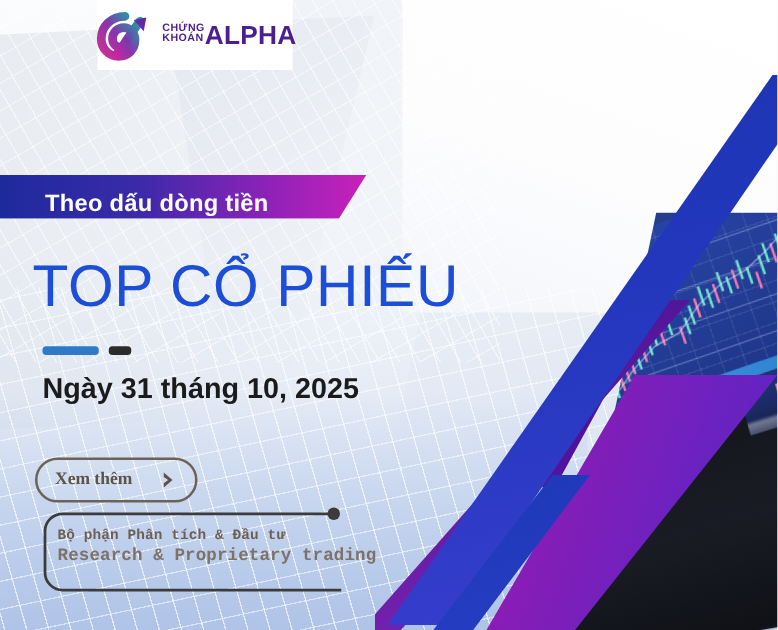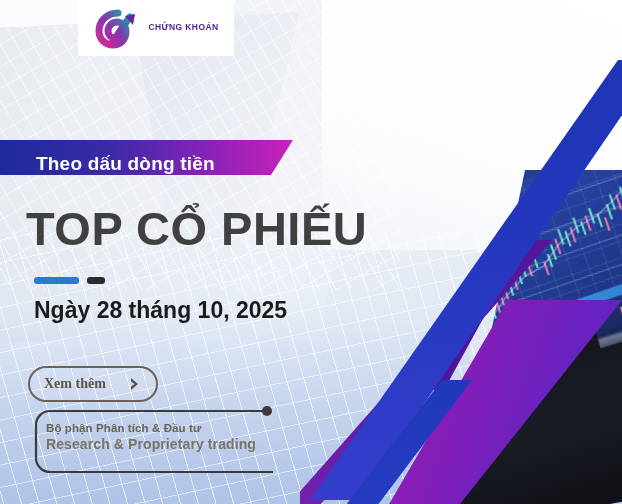--- a/index.html
+++ b/index.html
@@ -88,22 +88,22 @@
   }
   .ribbon-text{
     color:#ffffff;font-size:19px;font-weight:bold;
     margin-left:36px;letter-spacing:.2px;
     white-space:nowrap;
   }
 
   
   .headline{
     position:absolute;left:26px;top:205px;
-    color:#404040;
-    font-size:47px;font-weight:bold;
+    color:#1d4ed8;
+    font-size:47px;font-weight:normal;
     letter-spacing:.5px;
     line-height:1;
     white-space:nowrap;
   }
   .divider{
     position:absolute;left:34px;top:277px;
     display:flex;align-items:center;gap:8px;
   }
   .dash-blue{width:45px;height:7px;background:#2e7ac9;border-radius:3px;}
   .dash-dark{width:18px;height:7px;background:#2b2b2b;border-radius:3px;}
@@ -136,21 +136,21 @@
   }
 
   
   .bracket{
     position:absolute;left:28px;top:408px;
     width:245px;height:68px;
   }
   .bracket svg{display:block;overflow:visible;}
   .credit{
     position:absolute;left:46px;top:422px;
-    font-family:Liberation Sans, sans-serif;
+    font-family:Liberation Mono, monospace;
   }
   .credit-vi{
     font-size:11.5px;font-weight:bold;color:#6b6055;
     letter-spacing:.1px;white-space:nowrap;
   }
   .credit-en{
     font-size:14px;font-weight:bold;color:#7d7268;
     letter-spacing:.1px;white-space:nowrap;margin-top:2px;
   }
 
@@ -318,35 +318,36 @@
           <stop offset="0" stop-color="#7b2fae"></stop>
           <stop offset="100%" stop-color="#5b1f9e"></stop>
         </linearGradient>
       </defs>
       <path d="M23 7 C12 7 4 15 4 25 C4 33 10 39 18 39 C26 39 31 33 31 26 C31 20 27 16 22 16 C17 16 13 20 13 25 C13 29 16 32 20 32 C23 32 25 30 25 27" fill="none" stroke="url(#gLoop)" stroke-width="7" stroke-linecap="round"></path>
       <path d="M16 38 C22 30 28 20 35 11" fill="none" stroke="url(#gTeal)" stroke-width="7" stroke-linecap="round"></path>
       <path d="M30 10 L40 8 L38 19 Z" fill="url(#gArrow)"></path>
     </svg>
     <div class="logo-text">
       <div class="logo-top">CHỨNG KHOÁN</div>
+      <div class="logo-bottom">ALPHA</div>
     </div>
   </div>
 
   <div class="ribbon">
     <span class="ribbon-text">Theo dấu dòng tiền</span>
   </div>
 
   <div class="headline">TOP CỔ PHIẾU</div>
 
   <div class="divider">
     <span class="dash-blue"></span>
     <span class="dash-dark"></span>
   </div>
 
-  <div class="subtitle">Ngày 28 tháng 10, 2025</div>
+  <div class="subtitle">Ngày 31 tháng 10, 2025</div>
 
   <div class="pill">
     <span class="pill-label">Xem thêm</span>
     <span class="pill-arrow">
       <svg width="16" height="16" viewBox="0 0 16 16">
         <path d="M4 2 L11 8 L4 14 L4 10.5 L7.5 8 L4 5.5 Z" fill="#5d5349"></path>
       </svg>
     </span>
   </div>
 

